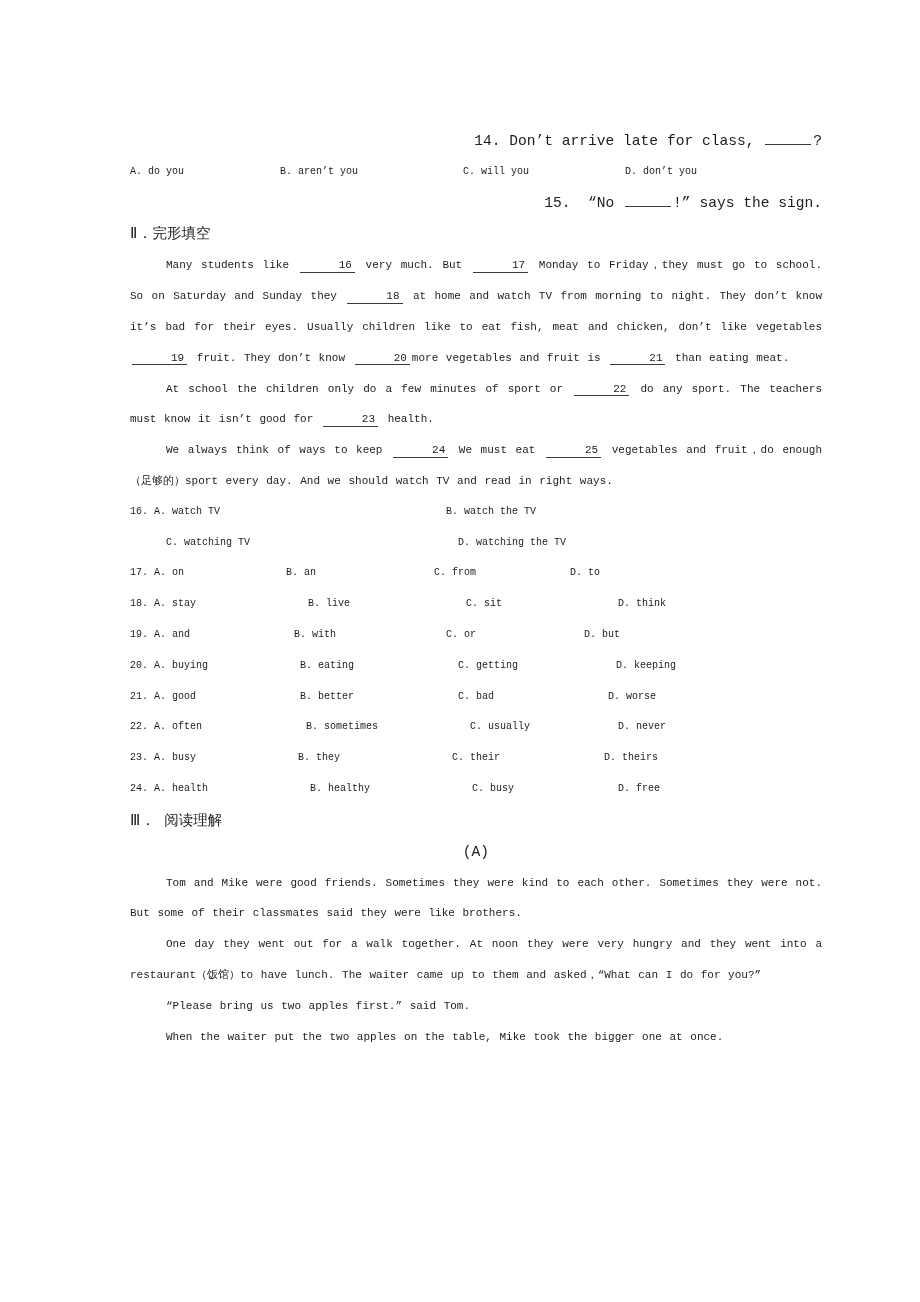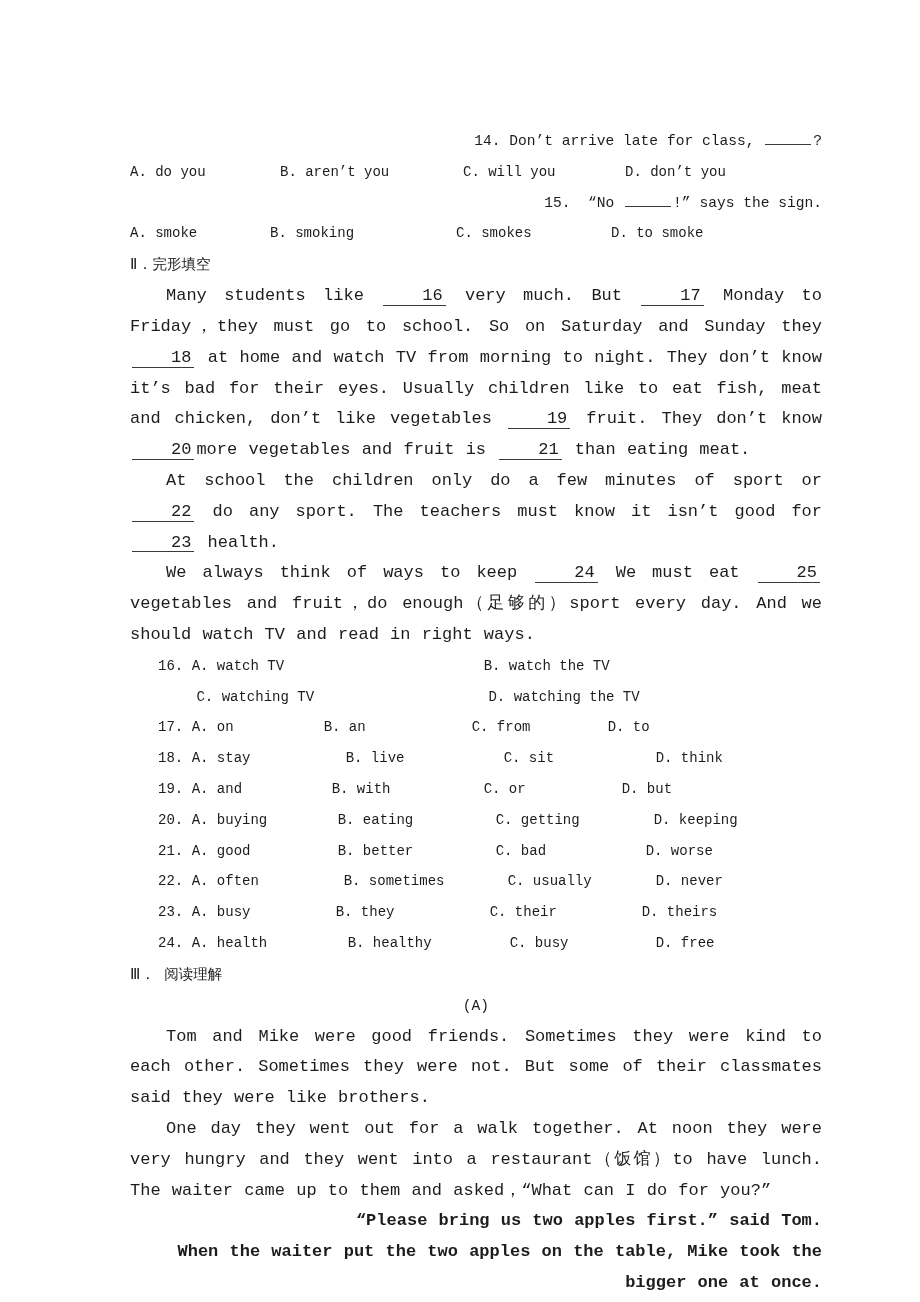--- a/index.html
+++ b/index.html
@@ -29,29 +29,29 @@
   }
   .qline {
     font-size: 14.6px;
     line-height: 30.8px;
     white-space: pre;
     text-align: right;
   }
 
   
   .para {
-    font-size: 17px;
+    font-size: 11px;
     line-height: 30.8px;
     text-align: justify;
     text-justify: inter-word;
     text-indent: 36px;
     margin: 0;
     word-spacing: 1px;
   }
-  .para.lastfull { text-align: right; font-weight: bold; }
+  .para.lastfull { text-align: left; }
 
   
   .heading {
     font-size: 15px;
     line-height: 31px;
     white-space: pre;
   }
   .heading .cjk {
     font-family: "DejaVu Sans", sans-serif;
     font-size: 14.5px;
@@ -77,41 +77,40 @@
     line-height: 1.05;
     margin: 0 2px;
     padding: 0 3px;
   }
   .blank.empty {
     min-width: 40px;
   }
 
   
   .opts {
-    font-size: 14px;
+    font-size: 10px;
     line-height: 30.8px;
     white-space: pre;
   }
-  .opt-num { display: inline-block; margin-left: 28px; }
+  .opt-num { display: inline-block; }
   .optA { display: inline-block; }
   .optB { display: inline-block; }
   .optC { display: inline-block; }
   .optD { display: inline-block; }
 </style>
 </head>
 <body>
 
 <div class="page">
   <div class="content">
 
     <div class="qline"><span>14.</span> <span>Don’t arrive late for class, </span><span class="blank empty"></span><span>?</span></div>
     <div class="opts"><span class="optA" style="width:150px"><span>A.</span> <span>do you</span></span><span class="optB" style="width:183px"><span>B.</span> <span>aren’t you</span></span><span class="optC" style="width:162px"><span>C.</span> <span>will you</span></span><span class="optD"><span>D.</span> <span>don’t you</span></span></div>
 
     <div class="qline"><span>15.</span>  <span>“No </span><span class="blank empty"></span><span>!” says the sign.</span></div>
-    <div class="opts"><span class="optA" style="width:140px"><span>A.</span> <span>smoke</span></span><span class="optB" style="width:186px"><span>B.</span> <span>smoking</span></span><span class="optC" style="width:155px"><span>C.</span> <span>smokes</span></span><span class="optD"><span>D.</span> <span>to smoke</span></span></div>
 
     <div class="heading"><span>Ⅱ．</span><span class="cjk">完形填空</span></div>
 
     <p class="para"><span>Many students like </span><span class="blank">16</span><span> very much. But </span><span class="blank">17</span><span> Monday to Friday，they must go to school. So on Saturday and Sunday they </span><span class="blank">18</span><span> at home and watch TV from morning to night. They don’t know it’s bad for their eyes. Usually children like to eat fish, meat and chicken, don’t like vegetables </span><span class="blank">19</span><span> fruit. They don’t know </span><span class="blank">20</span><span>more vegetables and fruit is </span><span class="blank">21</span><span> than eating meat.</span></p>
 
     <p class="para"><span>At school the children only do a few minutes of sport or </span><span class="blank">22</span><span> do any sport. The teachers must know it isn’t good for </span><span class="blank">23</span><span> health.</span></p>
 
     <p class="para"><span>We always think of ways to keep </span><span class="blank">24</span><span> We must eat </span><span class="blank">25</span><span> vegetables and fruit，do enough（足够的）sport every day. And we should watch TV and read in right ways.</span></p>
 
     <div class="opts"><span class="opt-num">16.</span> <span class="optA" style="width:292px"><span>A.</span> <span>watch TV</span></span><span class="optB"><span>B.</span> <span>watch the TV</span></span></div>

